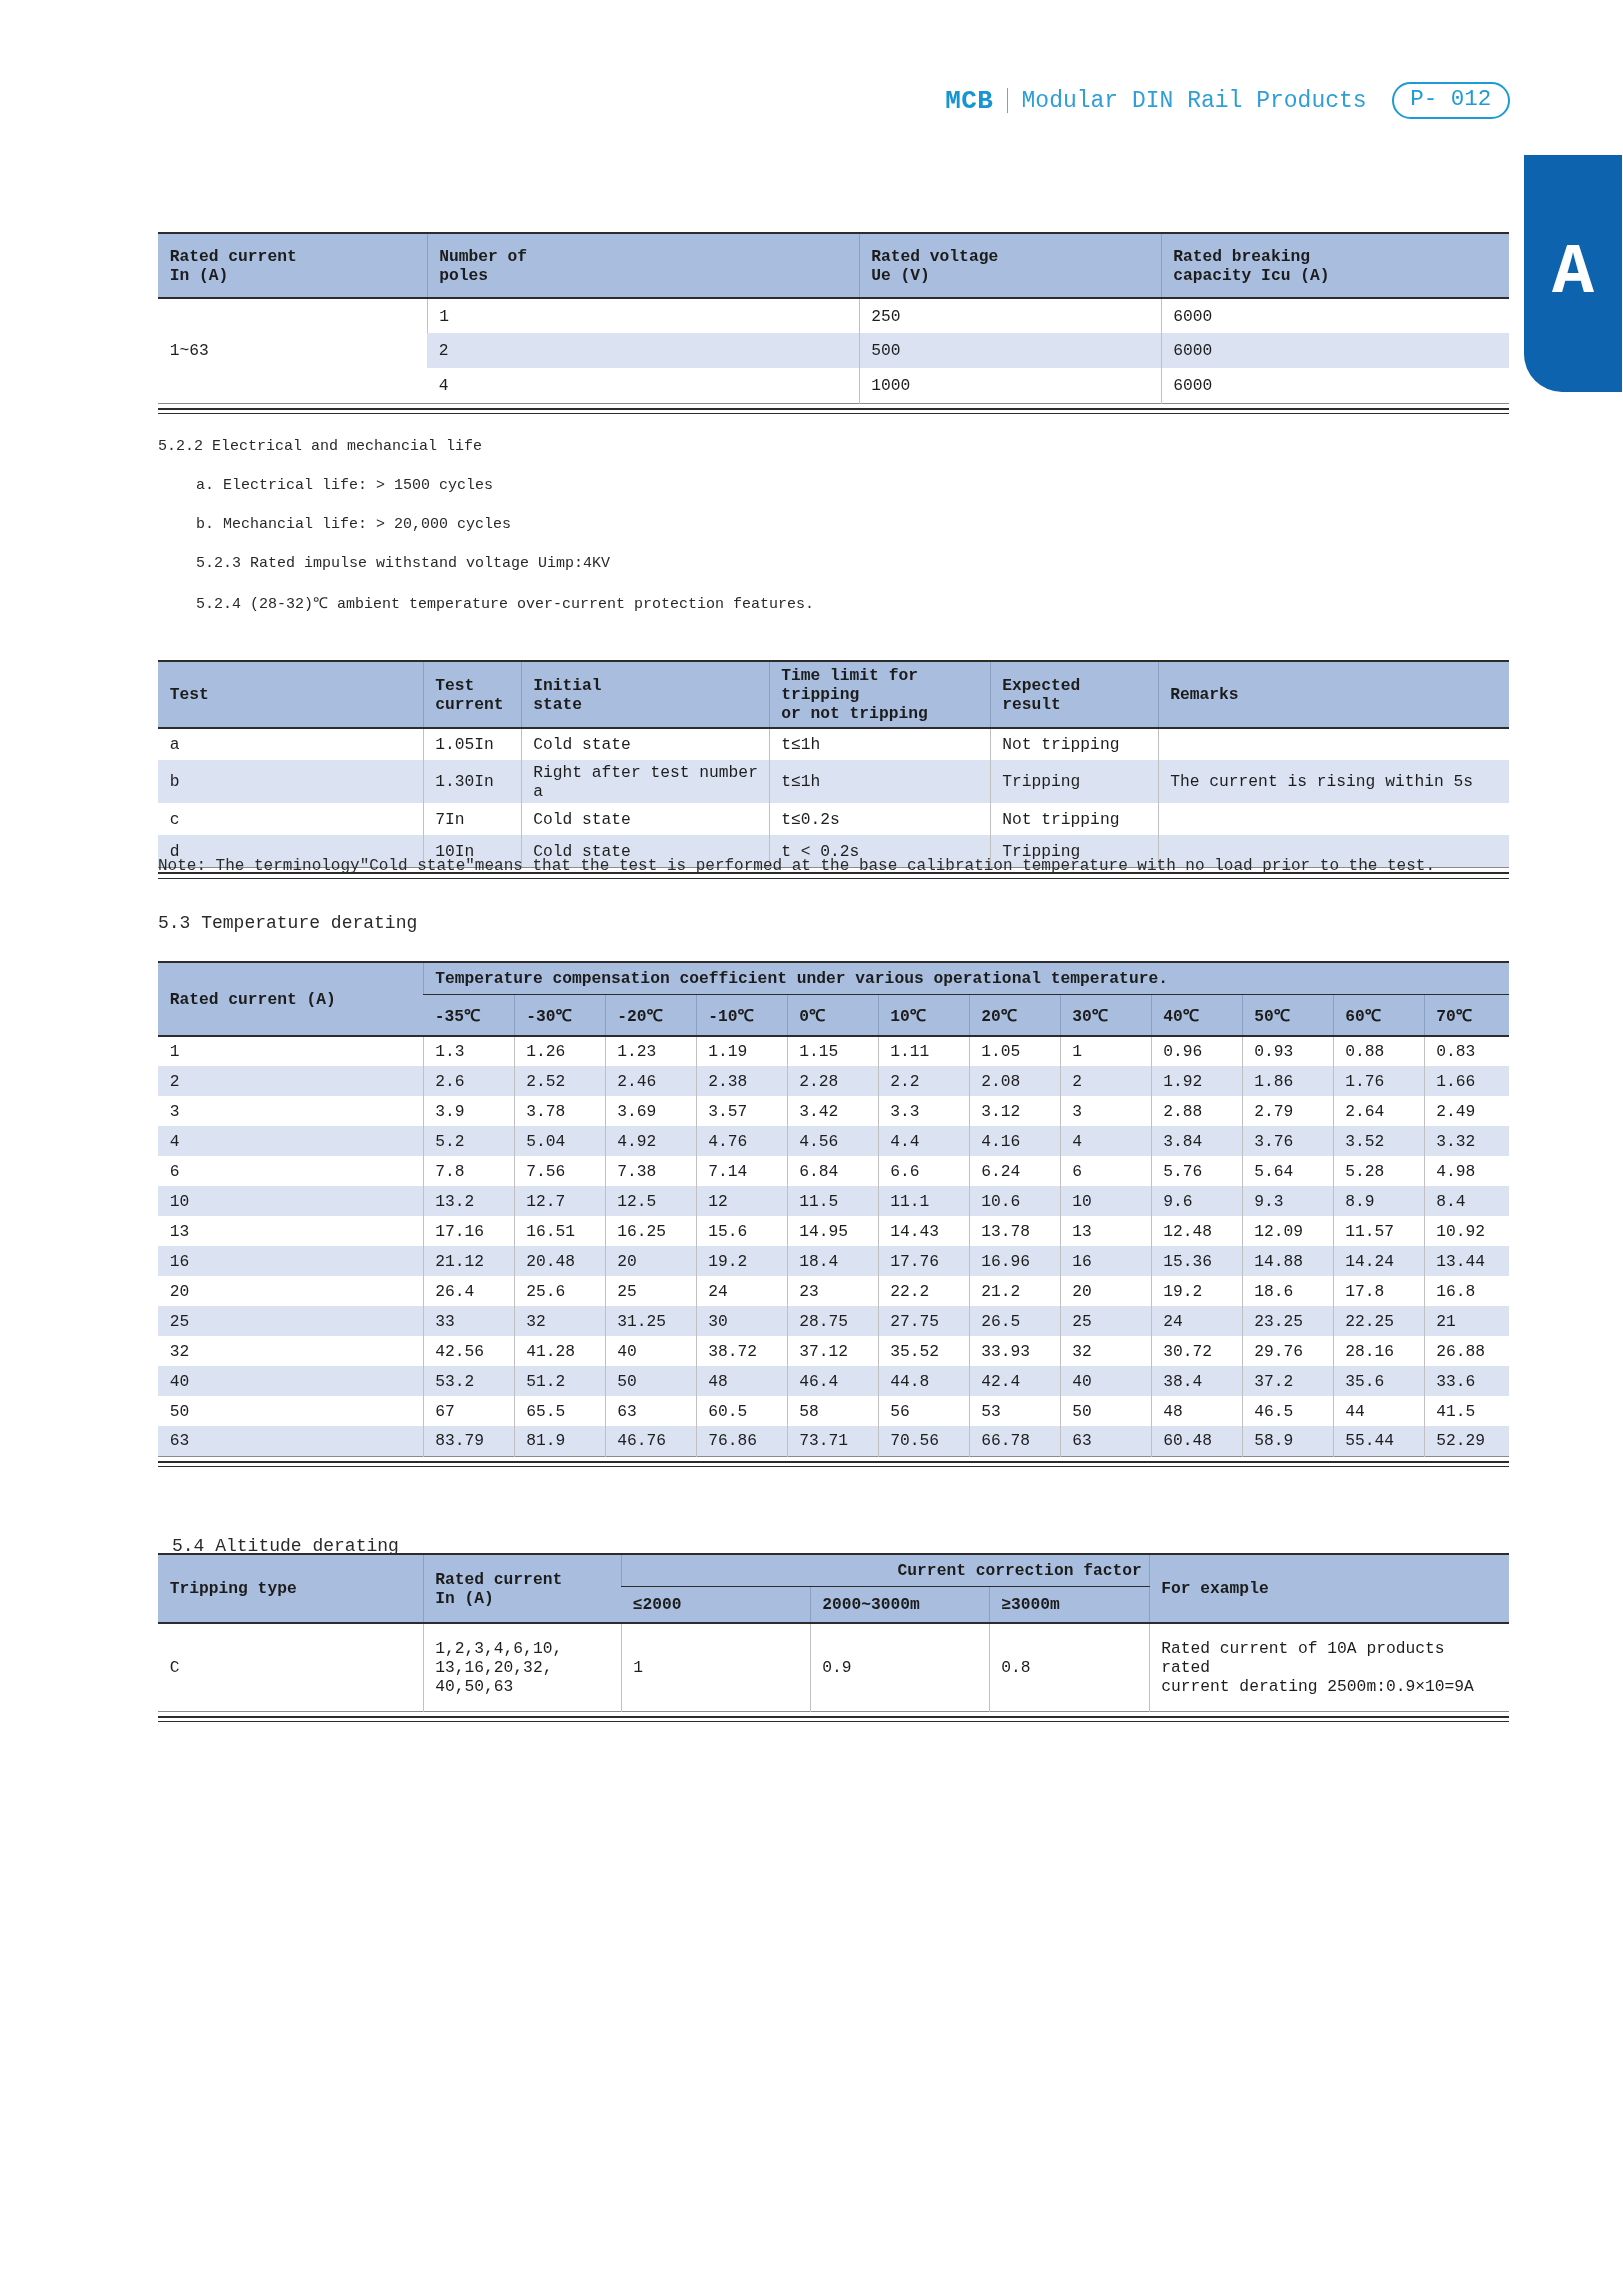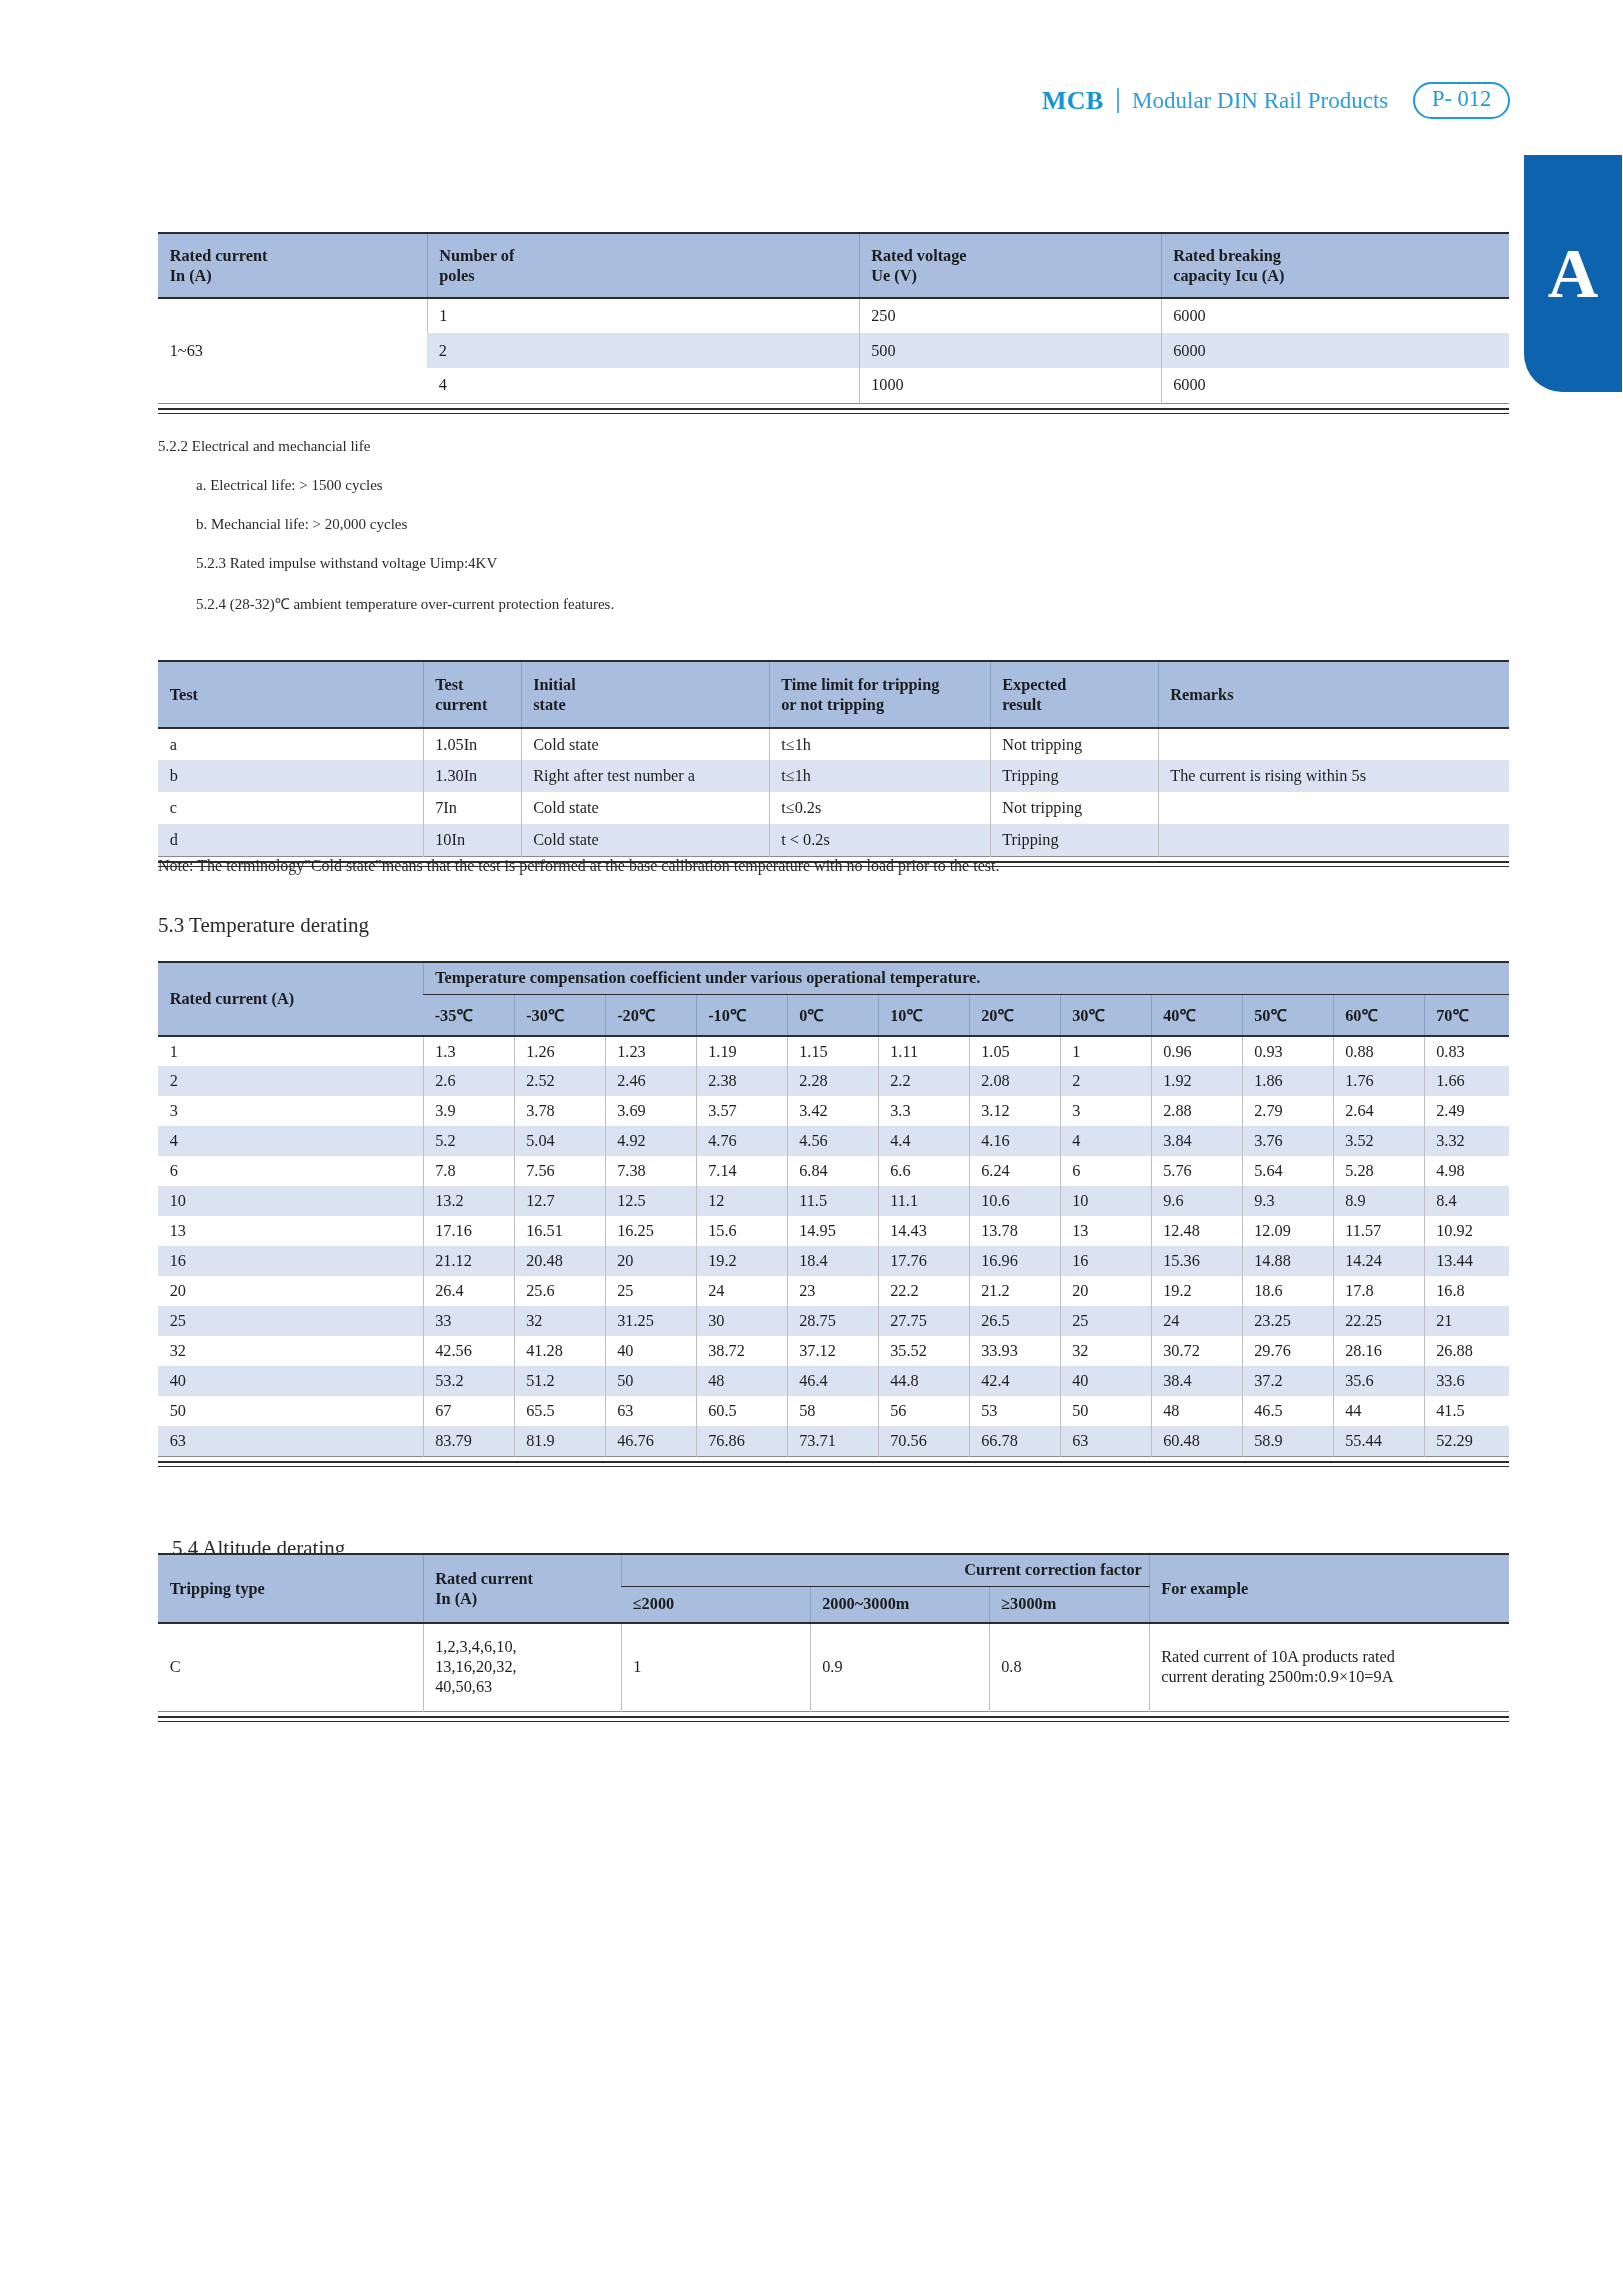--- a/index.html
+++ b/index.html
@@ -1,19 +1,19 @@
 <!DOCTYPE html>
 <html style="font-size:13.3px"><head>
 <meta charset="utf-8">
 <style>
   * { margin:0; padding:0; box-sizing:border-box; }
   html,body { background:#ffffff; }
   .page {
     position:relative; width:1623px; height:2295px; background:#fff;
-    font-family:Liberation Serif, serif; color:#1f1f1f; overflow:hidden;
+    font-family:Liberation Mono, monospace; color:#1f1f1f; overflow:hidden;
   }
 
   
   .doc-header { position:absolute; top:77px; left:0; width:1510px; height:47px;
     display:flex; justify-content:flex-end; align-items:center; }
   .brand { font-size:26px; font-weight:bold; color:#1795d3; letter-spacing:0.4px; }
   .vdiv { width:1.7px; height:25px; background:#54b1de; margin:0 13.3px; }
   .subtitle { font-size:23px; color:#2f9ed8; }
   .pill { margin-left:25px; border:2.5px solid #1e9ad6; color:#1e9ad6; border-radius:22px;
     padding:0.8px 16.7px 3.3px; font-size:22.5px; line-height:28px; }
@@ -52,21 +52,21 @@
   .t4 td { height:88px; }
 
   .double-rule { margin-top:4.2px; height:6.7px;
     border-top:2.5px solid #2c2c2c; border-bottom:1.7px solid #2c2c2c; }
 
   
   .sec522 { position:absolute; left:158px; top:427px; }
   .sec522 .line { height:39px; display:flex; align-items:center; font-size:15px; color:#2a2a2a; }
   .sec522 .indent { padding-left:38px; }
   .note { position:absolute; left:158px; top:857px; font-size:16px; color:#2a2a2a; }
-  .sec-head { position:absolute; font-size:21px; color:#2a2a2a; }
+  .sec-head { position:absolute; font-size:18px; color:#2a2a2a; }
   #sec53 { left:158px; top:913px; }
   #sec54 { left:172px; top:1536px; }
 </style>
 </head>
 <body>
 
 <div class="page">
 
   <div class="doc-header">
     <span class="brand">MCB</span>

